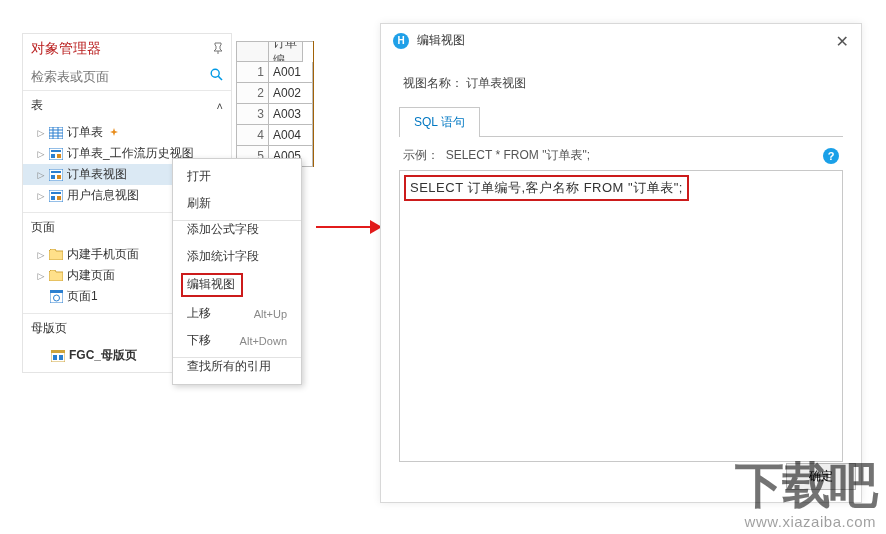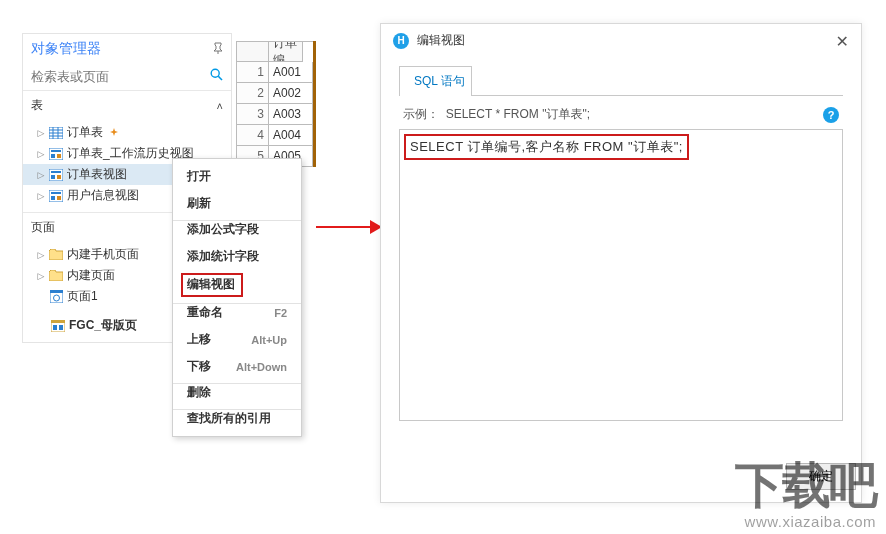--- a/index.html
+++ b/index.html
@@ -1,61 +1,61 @@
 <!DOCTYPE html>
 <html><head>
 <meta charset="utf-8">
 <style>
   * { margin:0; padding:0; box-sizing:border-box; }
   body { width:886px; height:534px; background:#fff; font-family:"Microsoft YaHei","微软雅黑",sans-serif; font-size:12px; color:#333; position:relative; overflow:hidden; }
 
   .left-panel { position:absolute; left:22px; top:33px; width:210px; border:1px solid #e4e4e4; }
-  .panel-title { padding:6px 8px; font-size:14px; display:flex; align-items:center; justify-content:space-between; color:#3b82f6; }
+  .panel-title { padding:6px 8px; font-size:14px; display:flex; align-items:center; justify-content:space-between; color:#b91c1c; }
   .pin-icon svg { width:10px; height:12px; }
   .search-row { padding:4px 8px 6px 8px; display:flex; align-items:center; }
   .search-input { flex:1; border:none; outline:none; font-size:13px; color:#aaa; background:transparent; }
   .search-icon { color:#0099e5; font-size:13px; }
   .sect-header { padding:6px 8px; font-size:12px; color:#333; display:flex; align-items:center; justify-content:space-between; border-top:1px solid #e8e8e8; }
   .chev { font-size:11px; color:#444; }
   .tree { padding:2px 0 6px 0; }
   .tree-row { display:flex; align-items:center; padding:2px 6px 2px 14px; gap:4px; white-space:nowrap; cursor:default; }
   .tree-row.sel { background:#dbe9f4; }
   .tri { display:inline-block; width:8px; text-align:center; color:#888; font-size:9px; }
   .ic { display:inline-flex; width:14px; height:14px; align-items:center; justify-content:center; }
   .ic svg { display:block; }
   .txt { white-space:nowrap; }
 
-  .data-grid { position:absolute; left:236px; top:41px; border-left:1px solid #bbb; border-right:3px solid #a16207; }
+  .data-grid { position:absolute; left:236px; top:41px; border-left:1px solid #bbb; border-right:1px solid #a16207; }
   .dg-row { display:flex; height:21px; }
   .dg-cell { border-bottom:1px solid #bbb; border-right:1px solid #bbb; display:flex; align-items:center; padding:0 4px; background:#fff; }
   .dg-hd { background:#f8f8f8; color:#444; }
   .dg-hd.part { width:34px; overflow:hidden; }
   .dg-num { width:32px; justify-content:flex-end; color:#666; background:#fcfcfc; }
   .dg-val { width:44px; }
   .dg-top-border { border-top:1px solid #bbb; }
 
   .arrow { position:absolute; left:316px; top:218px; }
 
   .dialog { position:absolute; left:380px; top:23px; width:482px; height:480px; border:1px solid #d8d8d8; background:#fff; box-shadow:0 0 8px rgba(0,0,0,.08); }
   .dlg-title { display:flex; align-items:center; padding:8px 12px; gap:8px; }
   .dlg-title-icon { width:16px; height:16px; border-radius:50%; background:#20a0e8; color:#fff; font-weight:bold; font-size:10px; display:flex; align-items:center; justify-content:center; }
   .dlg-close { position:absolute; right:12px; top:8px; font-size:16px; color:#555; cursor:pointer; }
   .dlg-body { padding:8px 18px 0 18px; }
   .view-name { padding:10px 4px 14px 4px; color:#444; }
   .tabs { display:flex; border-bottom:1px solid #c8c8c8; }
-  .tab { padding:6px 6px 6px 14px; border:1px solid #c8c8c8; border-bottom:none; background:#fff; position:relative; top:1px; color:#0077c2; }
+  .tab { padding:6px 14px 6px 14px; border:1px solid #c8c8c8; border-bottom:none; background:#fff; position:relative; top:1px; color:#0077c2; }
   .example-row { padding:10px 4px 6px 4px; color:#555; display:flex; align-items:center; justify-content:space-between; }
   .help-icon { width:16px; height:16px; border-radius:50%; background:#1aa0e8; color:#fff; font-size:11px; font-weight:bold; display:flex; align-items:center; justify-content:center; }
   .sql-box { border:1px solid #c8c8c8; height:292px; padding:4px; position:relative; }
   .sql-line { border:2px solid #cc1b1b; display:inline-block; padding:2px 4px; font-size:13px; letter-spacing:.5px; }
   .dlg-footer { position:absolute; bottom:12px; right:5px;margin-top:24px; }
   .ok-btn { border:1px solid #b8b8b8; background:#eee; padding:4px 22px; font-size:12px; cursor:pointer; }
 
   .ctx-menu { position:absolute; left:172px; top:158px; width:130px; background:#fff; border:1px solid #d0d0d0; box-shadow:2px 2px 6px rgba(0,0,0,.18); padding:4px 0; z-index:10; }
-  .mi { padding:5px 14px; display:flex; align-items:center; justify-content:space-between; cursor:default;font-weight:bold; }
+  .mi { padding:5px 14px; display:flex; align-items:center; justify-content:space-between; cursor:default; }
   .mi.sep { border-top:1px solid #e2e2e2; margin-top:3px; padding-top:0; }
   .mi .sc { color:#888; font-size:11px; }
   .mi .red { border:2px solid #cc1b1b; padding:1px 6px 2px 4px; margin:-2px -6px; }
 
   .watermark { position:absolute; right:10px; bottom:4px; text-align:right; color:rgba(0,0,0,.38); font-family:sans-serif; }
   .watermark .big { font-size:49px; font-weight:900; letter-spacing:-2px; color:rgba(0,0,0,.55); }
   .watermark .small { font-size:15px; letter-spacing:.5px; margin-top:-6px; color:rgba(0,0,0,.38); }
 </style>
 </head>
 <body>
@@ -170,20 +170,24 @@
           <svg width="13" height="13">
             <rect x="0" y="0" width="13" height="13" fill="#fff" stroke="#2b7fd0"></rect>
             <rect x="0" y="0" width="13" height="3" fill="#2b7fd0"></rect>
             <circle cx="6.5" cy="8" r="3" fill="none" stroke="#2b7fd0"></circle>
           </svg>
         </span>
       <span class="txt">页面1</span>
     </div>
   </div>
 
+  <div class="sect-header">
+    <span>母版页</span>
+    <span class="chev">˄</span>
+  </div>
   <div class="tree">
     <div class="tree-row" style="padding-left:28px;font-weight:bold;">
       <span class="ic">
           <svg width="14" height="12">
             <rect x="0" y="0" width="14" height="12" fill="#fff" stroke="#cfa43b"></rect>
             <rect x="0" y="0" width="14" height="3" fill="#cfa43b"></rect>
             <rect x="2" y="5" width="4" height="5" fill="#2b7fd0"></rect>
             <rect x="8" y="5" width="4" height="5" fill="#2b7fd0"></rect>
           </svg>
         </span>
@@ -228,52 +232,49 @@
     </div>
   <div class="mi sep">
       <span>添加公式字段</span>
     </div>
   <div class="mi">
       <span>添加统计字段</span>
     </div>
   <div class="mi">
       <span class="red">编辑视图</span>
     </div>
-  <div class="mi sep">
-      <span>重命名</span>
-      <span class="sc">F2</span>
-    </div>
   <div class="mi">
       <span>上移</span>
       <span class="sc">Alt+Up</span>
     </div>
   <div class="mi">
       <span>下移</span>
       <span class="sc">Alt+Down</span>
-    </div>
-  <div class="mi sep">
-      <span>删除</span>
     </div>
   <div class="mi sep">
       <span>查找所有的引用</span>
     </div>
 </div>
 
 <svg class="arrow" width="66" height="18">
   <line x1="0" y1="9" x2="54" y2="9" stroke="#e21b1b" stroke-width="2"></line>
   <polygon points="54,2 66,9 54,16" fill="#e21b1b"></polygon>
 </svg>
 
 <div class="dialog">
   <div class="dlg-title">
     <span class="dlg-title-icon">H</span>
     <span>编辑视图</span>
     <span class="dlg-close">✕</span>
   </div>
   <div class="dlg-body">
+    <div class="view-name">
+      <span>视图名称：</span>
+      <span>订单表视图</span>
+    </div>
     <div class="tabs">
       <div class="tab">SQL 语句</div>
     </div>
     <div class="example-row">
       <span>
         <span>示例：</span>&nbsp;
         <span>SELECT * FROM "订单表";</span>
       </span>
       <span class="help-icon">?</span>
     </div>

